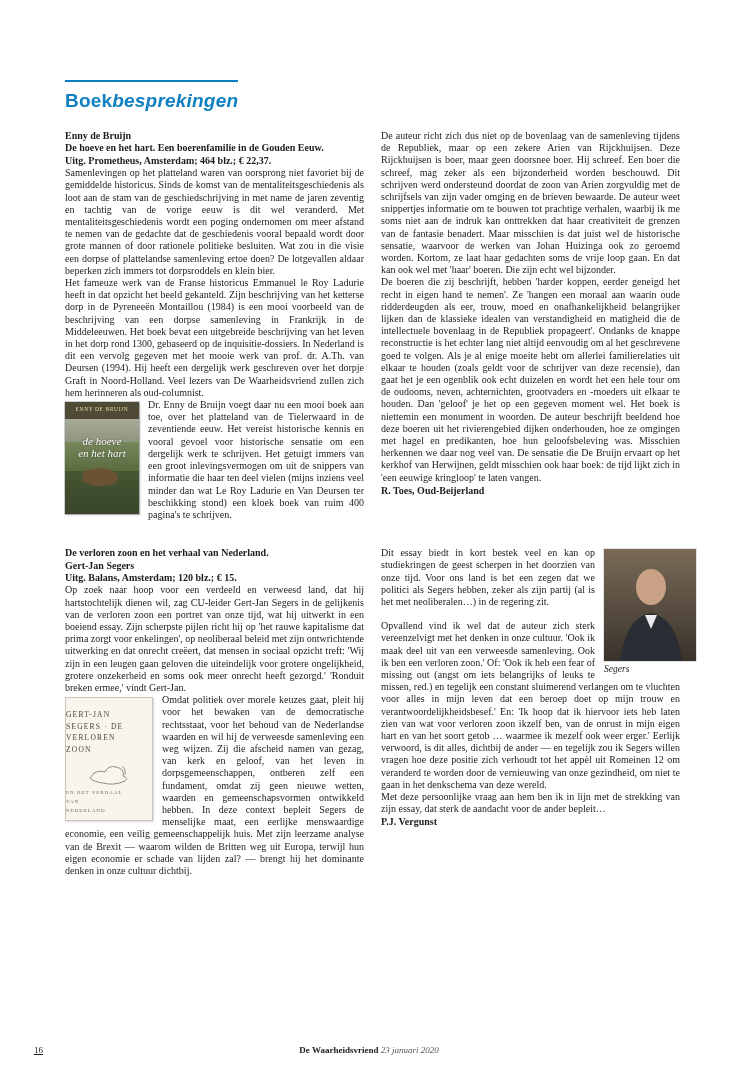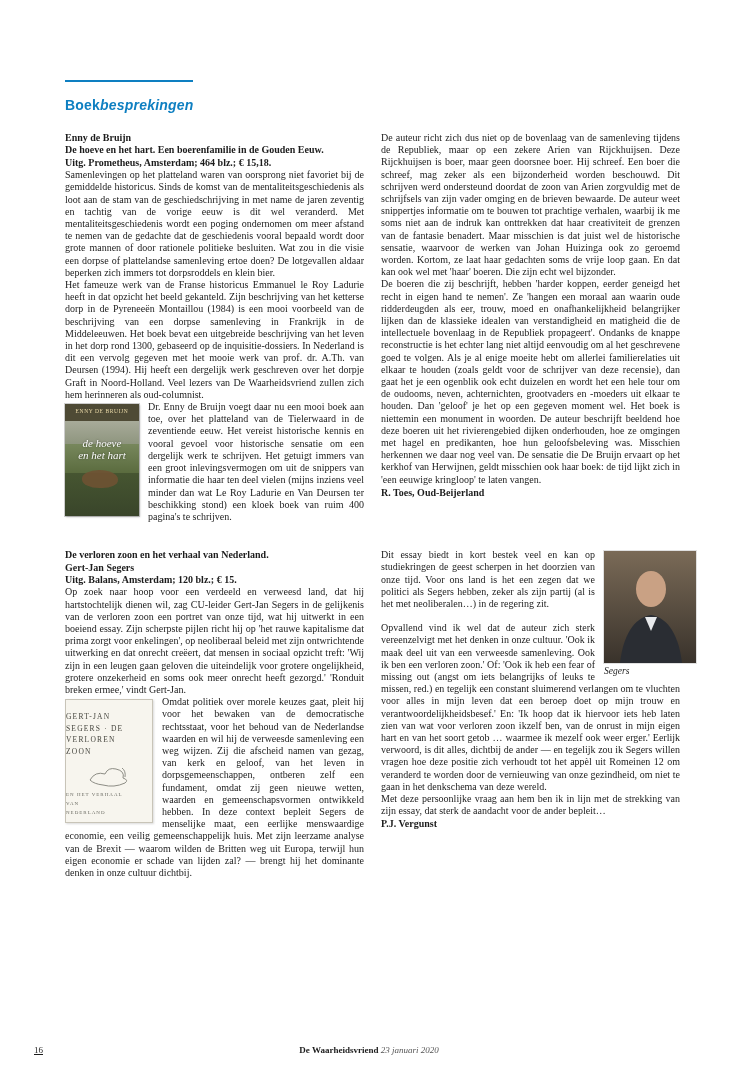--- a/index.html
+++ b/index.html
@@ -8,22 +8,22 @@
     width:738px; height:1068px; position:relative; overflow:hidden;
     background:#ffffff; color:var(--text,#1c1c1c);
     font-family:"Liberation Serif", serif;
   }
   .content { position:absolute; left:65px; top:0; width:615px; }
 
   
   .section-header { margin-top:80px; margin-bottom:18px; }
   .title {
     display:inline-block; border-top:2.5px solid var(--accent,#0e7fc1);
-    padding-top:15px; font-family:"Liberation Sans", sans-serif;
-    font-size:14px; font-weight:700; color:var(--accent,#0e7fc1);
+    padding-top:8px; font-family:"Liberation Sans", sans-serif;
+    font-size:19px; font-weight:700; color:var(--accent,#0e7fc1);
     letter-spacing:.2px;
   }
   .title .t-italic { font-style:italic; }
 
   
   .review { display:flex; gap:17px; }
   .review2 { margin-top:26px; }
   .col { width:299px; display:flow-root; }
   .review-head { font-weight:bold; font-size:10px; line-height:12.4px; }
   p.body { font-size:10px; line-height:12.2px; text-align:justify; hyphens:auto; }
@@ -84,21 +84,21 @@
 
     <header class="section-header">
       <h1 class="title"><span class="t-bold">Boek</span><span class="t-italic">besprekingen</span></h1>
     </header>
 
     <section class="review">
       <div class="col">
         <div class="review-head">
           <div>Enny de Bruijn</div>
           <div>De hoeve en het hart. Een boerenfamilie in de Gouden Eeuw.</div>
-          <div>Uitg. Prometheus, Amsterdam; 464 blz.; € 15,18.</div>
+          <div>Uitg. Prometheus, Amsterdam; 464 blz.; € 22,37.</div>
         </div>
         <p class="body">Samenlevingen op het platteland waren van oorsprong niet favoriet bij de gemiddelde historicus. Sinds de komst van de mentaliteitsgeschiedenis als loot aan de stam van de geschiedschrijving in met name de jaren zeventig en tachtig van de vorige eeuw is dit wel veranderd. Met mentaliteitsgeschiedenis wordt een poging ondernomen om meer afstand te nemen van de gedachte dat de geschiedenis vooral bepaald wordt door grote mannen of door rationele politieke besluiten. Wat zou in die visie een dorpse of plattelandse samenleving ertoe doen? De lotgevallen aldaar beperken zich immers tot dorpsroddels en klein bier.</p>
         <p class="body">Het fameuze werk van de Franse historicus Emmanuel le Roy Ladurie heeft in dat opzicht het beeld gekanteld. Zijn beschrijving van het ketterse dorp in de Pyreneeën Montaillou (1984) is een mooi voorbeeld van de beschrijving van een dorpse samenleving in Frankrijk in de Middeleeuwen. Het boek bevat een uitgebreide beschrijving van het leven in het dorp rond 1300, gebaseerd op de inquisitie-dossiers. In Nederland is dit een vervolg gegeven met het mooie werk van prof. dr. A.Th. van Deursen (1994). Hij heeft een dergelijk werk geschreven over het dorpje Graft in Noord-Holland. Veel lezers van De Waarheidsvriend zullen zich hem herinneren als oud-columnist.</p>
         <div>
           <figure class="cover1">
             <div class="c1-author">ENNY DE BRUIJN</div>
             <div class="c1-cow"></div>
             <div class="c1-title"><span>de hoeve</span><br><span>en het hart</span></div>
           </figure>
           <p class="body">Dr. Enny de Bruijn voegt daar nu een mooi boek aan toe, over het platteland van de Tielerwaard in de zeventiende eeuw. Het vereist historische kennis en vooral gevoel voor historische sensatie om een dergelijk werk te schrijven. Het getuigt immers van een groot inlevingsvermogen om uit de snippers van informatie die haar ten deel vielen (mijns inziens veel minder dan wat Le Roy Ladurie en Van Deursen ter beschikking stond) een kloek boek van ruim 400 pagina's te schrijven.</p>

